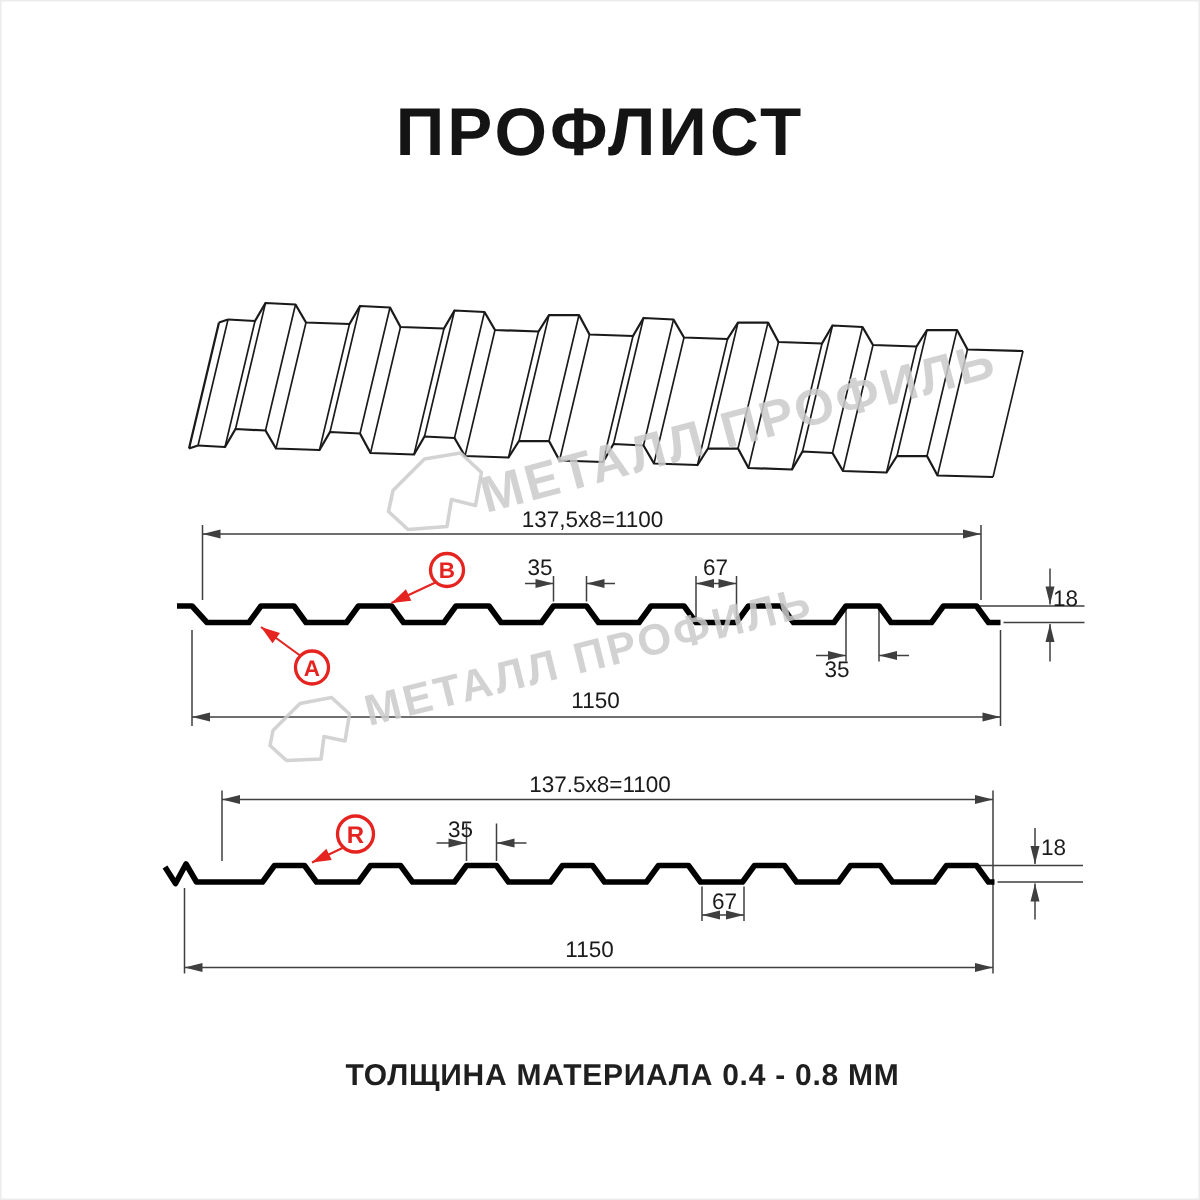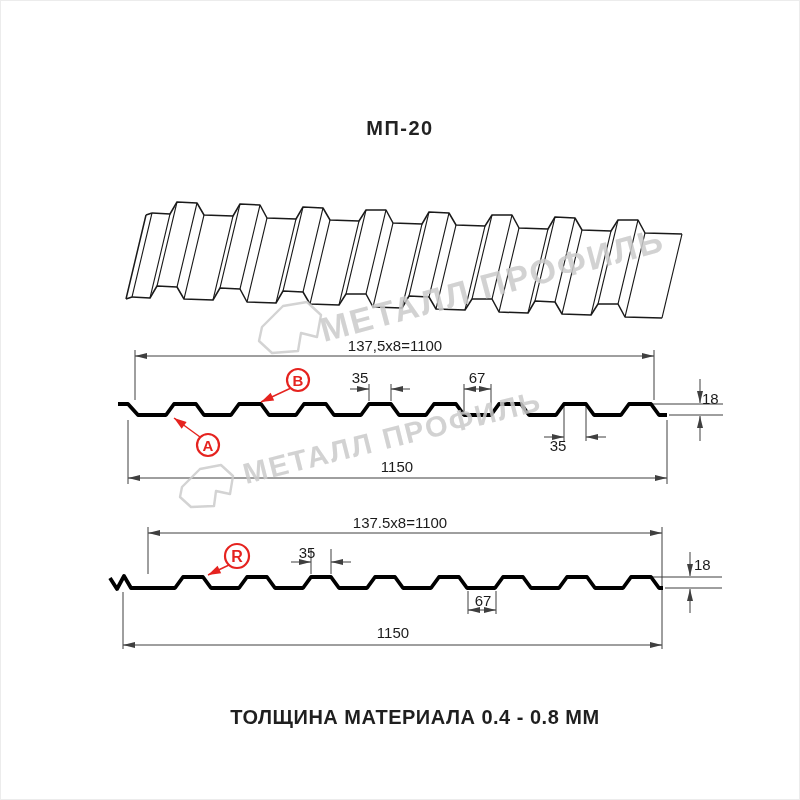--- a/index.html
+++ b/index.html
@@ -21,21 +21,21 @@
   .redln{stroke:#e5231f;stroke-width:1.4;fill:none;}
   .redtxt{font-family:"Liberation Sans",sans-serif;font-weight:bold;fill:#e5231f;text-anchor:middle;}
   .wm{fill:#cbcbcb;opacity:0.85;font-family:"Liberation Sans",sans-serif;font-weight:bold;}
   .wmlogo{stroke:#cbcbcb;opacity:0.85;stroke-width:2.4;fill:none;stroke-linejoin:round;}
 </style>
 </head>
 <body>
 
 <div class="page">
 
-  <div class="subtitle">МП-20</div>
+  <div class="title">ПРОФЛИСТ</div>
 
   <svg width="800" height="800" viewBox="0 0 800 800">
     <defs>
       <marker id="mae" markerWidth="14" markerHeight="8" refX="13" refY="4" orient="auto">
         <path d="M13,4 L1,1 L1,7 Z" fill="#3f3f3f"></path>
       </marker>
       <marker id="mas" markerWidth="14" markerHeight="8" refX="1" refY="4" orient="auto">
         <path d="M1,4 L13,1 L13,7 Z" fill="#3f3f3f"></path>
       </marker>
       <marker id="mred" markerWidth="11" markerHeight="8" refX="10" refY="4" orient="auto">

